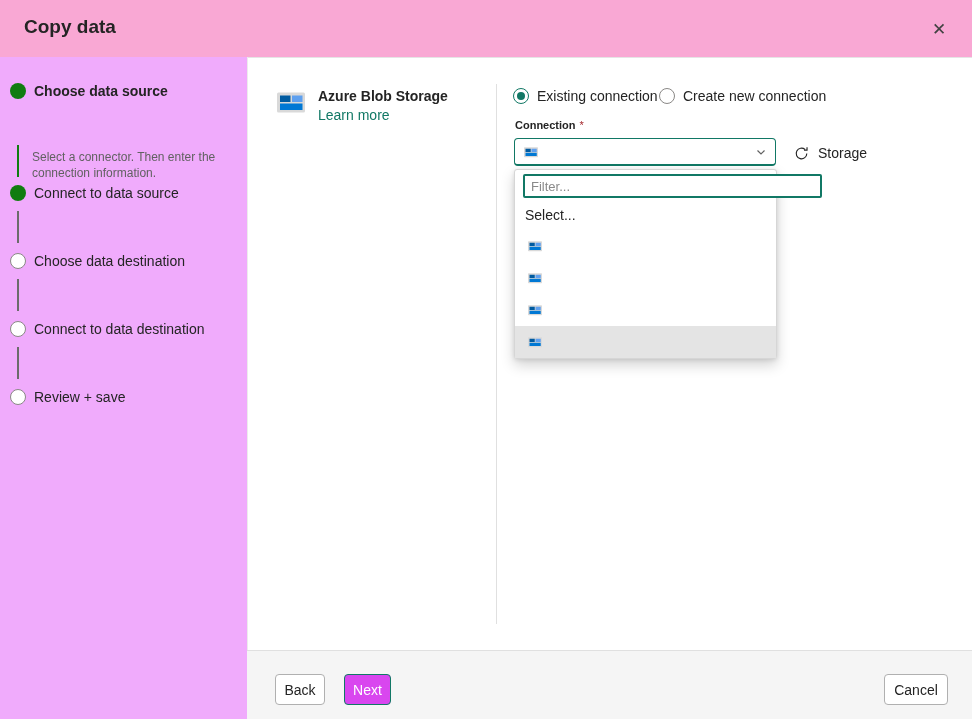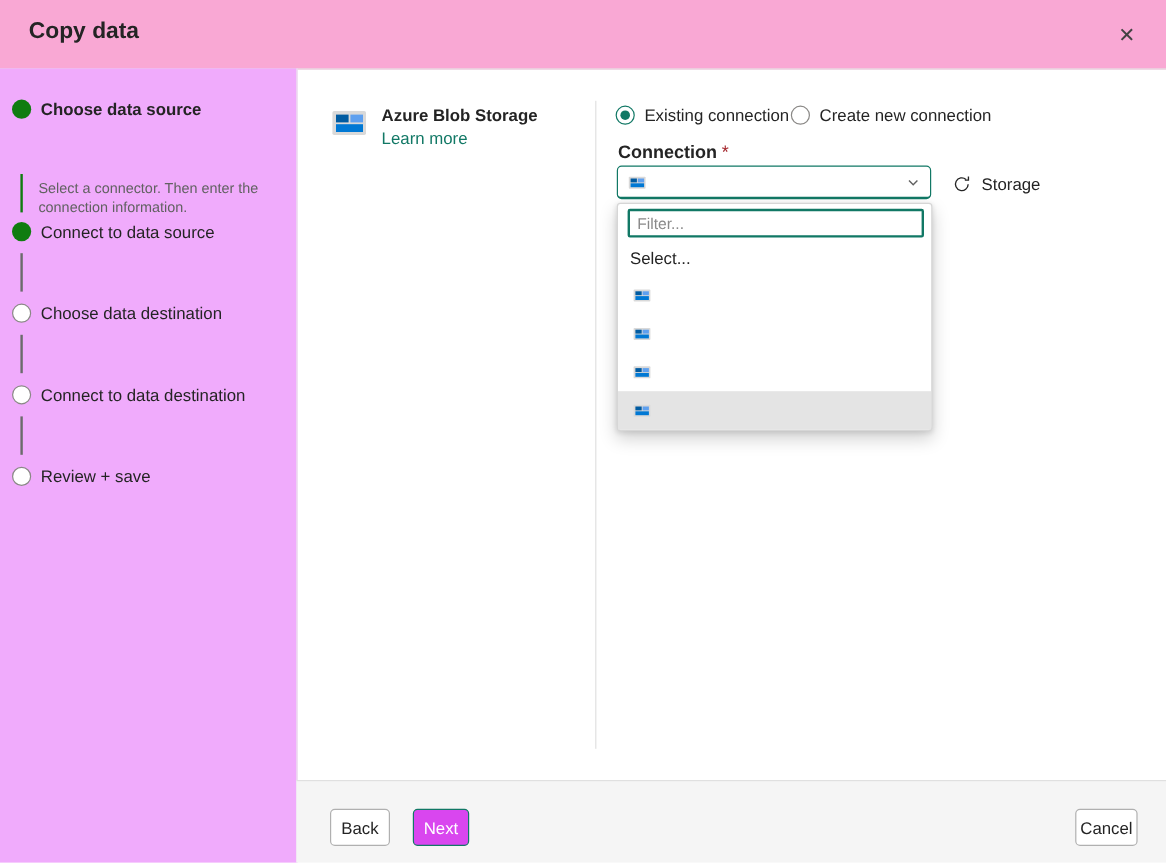--- a/index.html
+++ b/index.html
@@ -35,49 +35,49 @@
   .v-divider { position:absolute; left:496px; top:84px; width:1px; height:540px; background:#e0e0e0; }
 
   .radio-row { position:absolute; top:86px; display:flex; align-items:center; gap:8px; height:20px; cursor:pointer; }
   .radio { width:16px; height:16px; border-radius:50%; box-sizing:border-box; background:#fff;
     display:flex; align-items:center; justify-content:center; flex:none; }
   .radio.sel { border:1px solid #117865; }
   .radio.sel .dot { width:8px; height:8px; border-radius:50%; background:#117865; }
   .radio.unsel { border:1px solid #8a8886; }
   .radio-label { font-size:14px; white-space:nowrap; }
 
-  .field-label { position:absolute; left:515px; top:119px; font-size:15px; font-weight:700; }
+  .field-label { position:absolute; left:515px; top:119px; font-size:11px; font-weight:700; }
   .req { color:#a4262c; margin-left:4px; font-weight:400; }
 
   .combobox { position:absolute; left:514px; top:138px; width:262px; height:28px; box-sizing:border-box;
     border:1px solid #117865; border-bottom-width:2px; border-radius:4px; background:#fff;
     display:flex; align-items:center; padding:0 8px; cursor:pointer; }
   .combobox .chevron { margin-left:auto; }
 
   .refresh-btn { position:absolute; left:794px; top:140px; height:26px; display:flex; align-items:center; gap:9px;
     background:none; border:none; font-size:14px; font-family:inherit; color:#242424; cursor:pointer; }
 
   .flyout { position:absolute; left:514px; top:169px; width:263px; height:190px; box-sizing:border-box;
     background:#fff; border:1px solid #d6d6d6; border-radius:3px;
     box-shadow:0 6px 14px rgba(0,0,0,0.18), 0 1px 4px rgba(0,0,0,0.10); z-index:5; }
-  .filter-input { position:absolute; left:8px; top:4px; width:247px; height:24px; box-sizing:border-box;
+  .filter-input { position:absolute; left:8px; top:4px; width:299px; height:24px; box-sizing:border-box;
     border:2px solid #117865; border-radius:2px; font-size:13px; font-family:inherit; padding:0 6px; outline:none; }
   .filter-input::placeholder { color:#8a8a8a; }
   .select-option { position:absolute; left:10px; top:37px; font-size:14px; cursor:pointer; }
   .option { position:absolute; left:0; right:0; height:32px; box-sizing:border-box;
     display:flex; align-items:center; padding-left:12px; cursor:pointer; }
   .option.hl { background:#e4e4e4; }
 
   
   .footer { position:absolute; left:247px; right:0; top:650px; bottom:0; background:#f5f5f5; border-top:1px solid #e0e0e0; }
   .btn { position:absolute; top:23px; height:31px; border-radius:4px; font-size:14px; font-family:inherit;
     cursor:pointer; box-sizing:border-box; }
   .btn-back { left:28px; width:50px; background:#fff; border:1px solid #b0b0b0; color:#242424; }
   .btn-next { left:97px; width:47px; background:#d946ef; border:1px solid #117865; color:#fff; }
-  .btn-cancel { right:24px; width:52px; background:#fff; border:1px solid #b0b0b0; color:#242424; }
+  .btn-cancel { right:24px; width:64px; background:#fff; border:1px solid #b0b0b0; color:#242424; }
 </style>
 </head>
 <body>
 
 <div class="header">
   <div class="title">Copy data</div>
   <button class="close-btn">✕</button>
 </div>
 
 <div class="sidebar">

